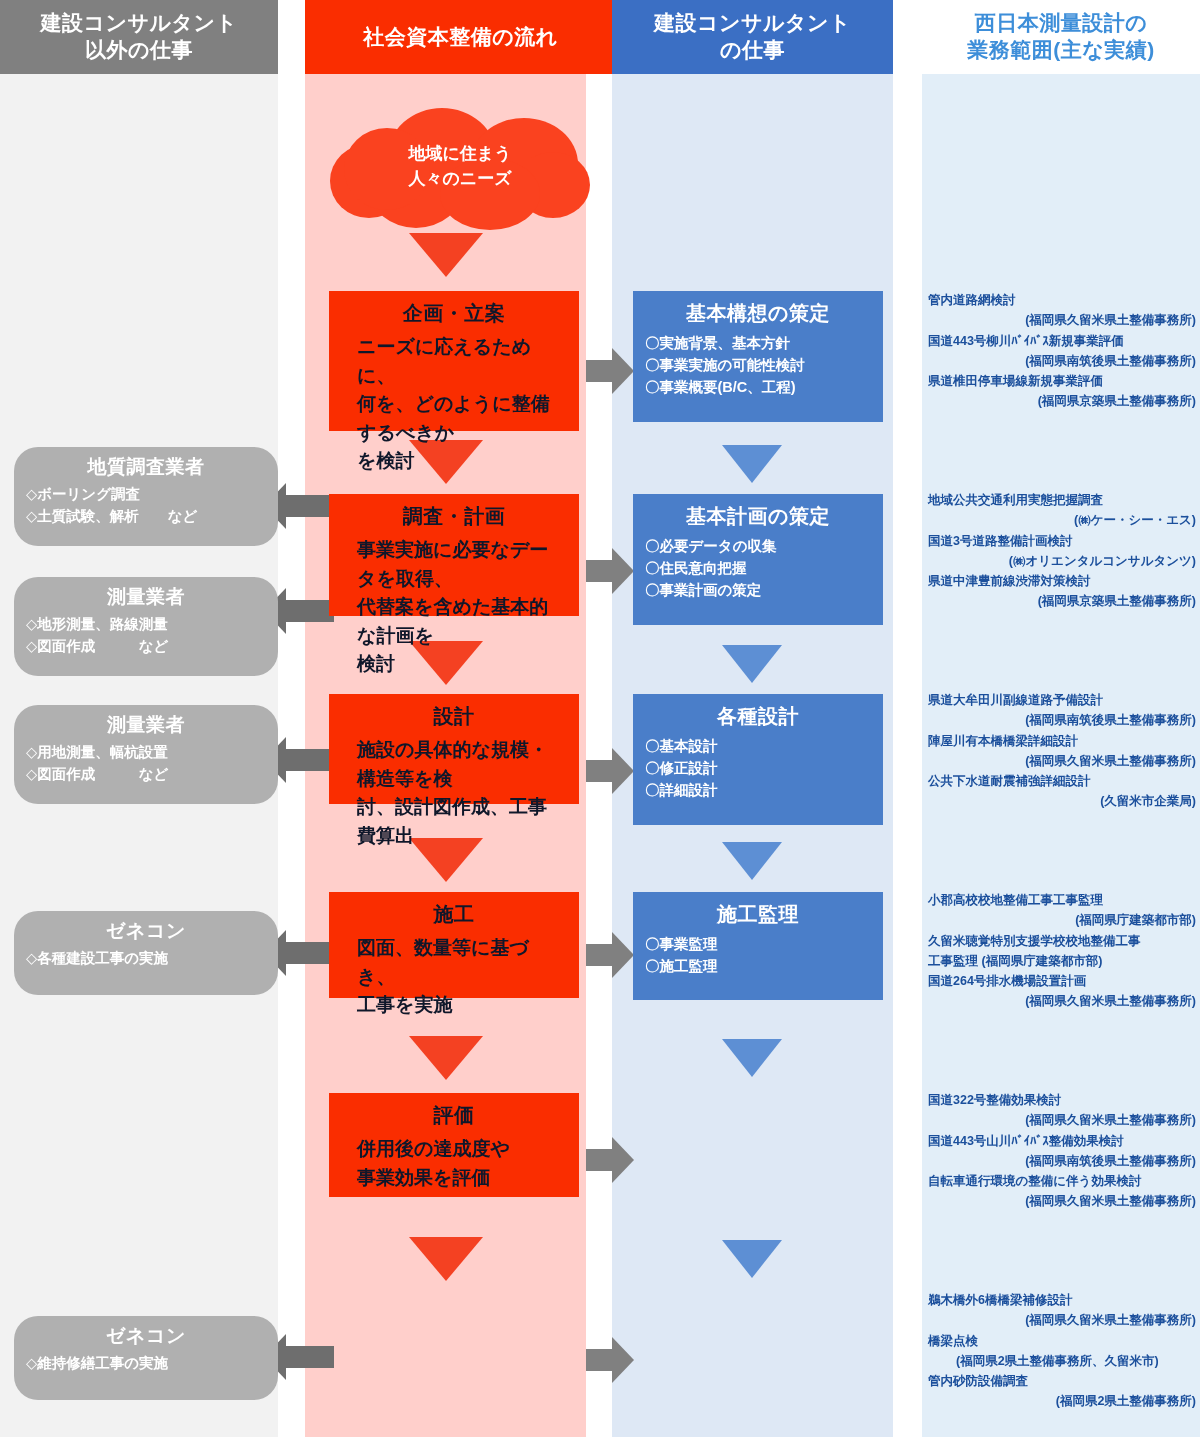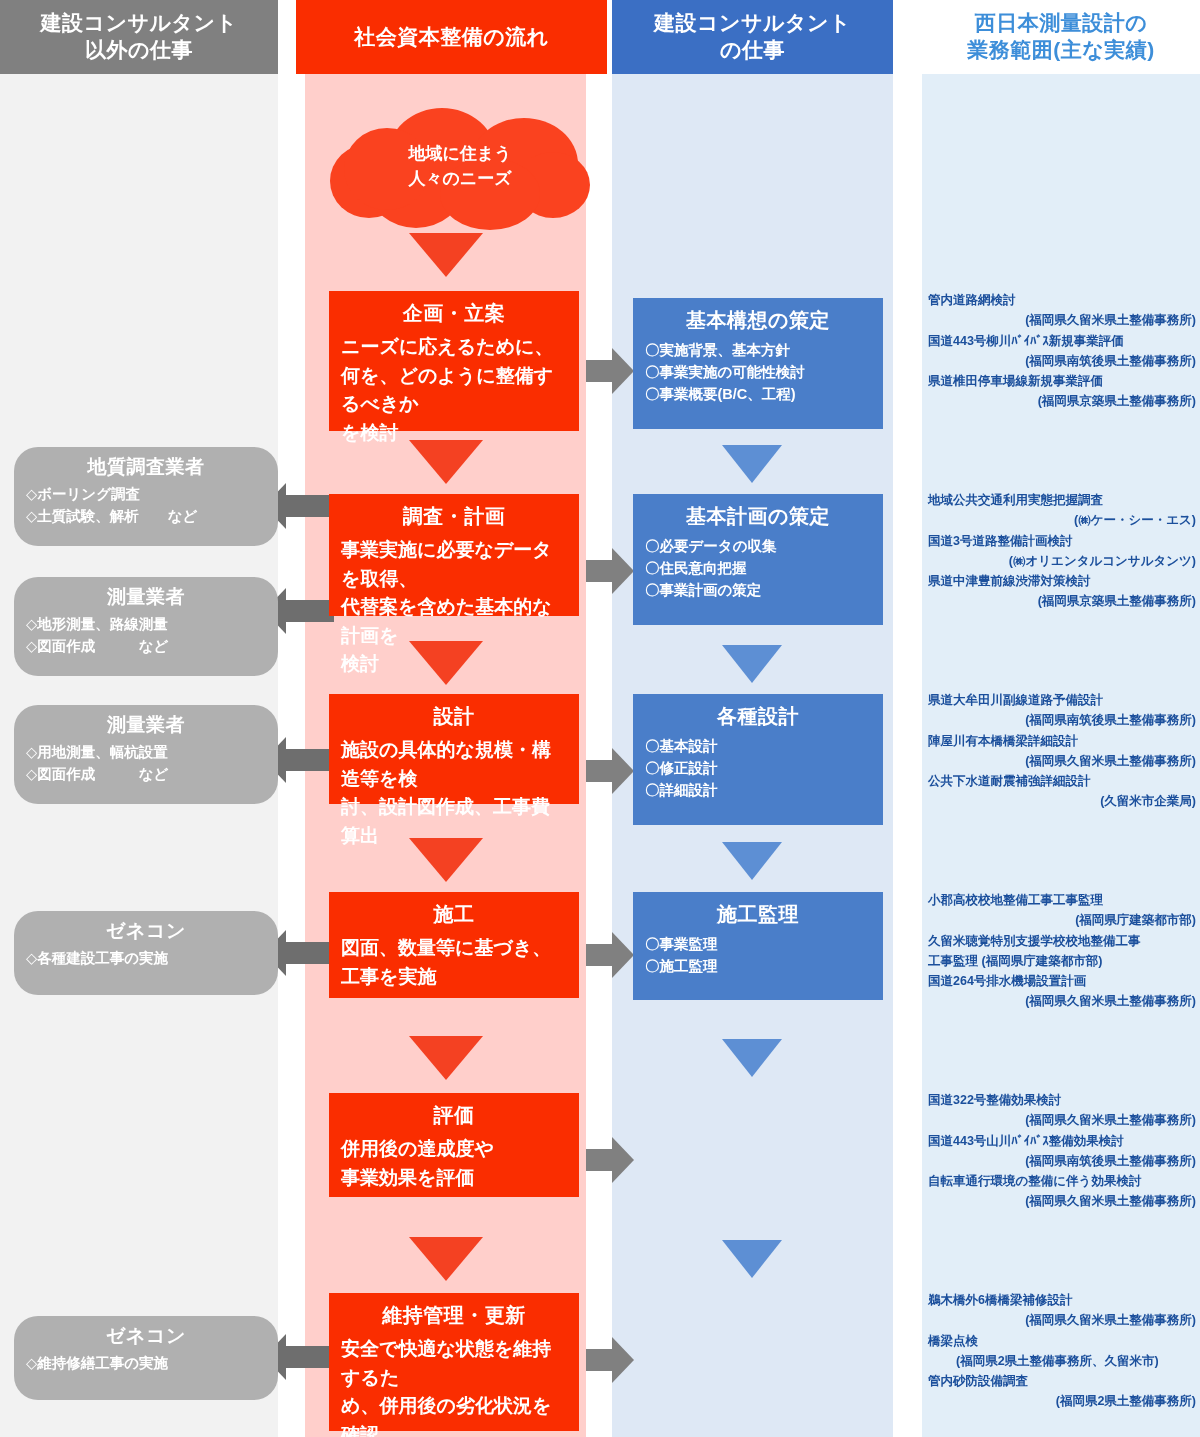--- a/index.html
+++ b/index.html
@@ -16,30 +16,30 @@
   .col-bg.c1{left:0;width:278px;background:#f2f2f2;}
   .col-bg.c2{left:305px;width:281px;background:#ffcfcb;}
   .col-bg.c3{left:612px;width:281px;background:#dee8f5;}
   .col-bg.c4{left:922px;width:278px;background:#e2eef8;}
 
   
   .col-head{position:absolute;top:0;height:74px;display:flex;align-items:center;
             justify-content:center;text-align:center;line-height:1.28;
             font-weight:bold;font-size:21px;letter-spacing:.5px;}
   .col-head.h1{left:0;width:278px;background:#808080;color:#ffffff;}
-  .col-head.h2{left:296px;width:311px;background:#fa2d00;color:#ffffff;}
+  .col-head.h2{left:305px;width:311px;background:#fa2d00;color:#ffffff;}
   .col-head.h3{left:612px;width:281px;background:#3b6fc4;color:#ffffff;}
   .col-head.h4{left:922px;width:278px;background:#ffffff;color:#3d8ed9;}
 
   
   .box{position:absolute;box-sizing:border-box;}
   .box .bt{font-weight:bold;text-align:center;line-height:1.25;}
   .box .bd{line-height:1.5;font-weight:bold;}
 
-  .red-box{background:#fa2d00;color:#ffffff;padding:10px 12px 12px;}
+  .red-box{background:#fa2d00;color:#0f172a;padding:10px 28px 12px;}
   .red-box .bt{font-size:20px;margin-bottom:7px;letter-spacing:.5px;}
   .red-box .bd{font-size:19px;}
 
   .blue-box{background:#4a7ec9;color:#fff;padding:10px 12px 12px;}
   .blue-box .bt{font-size:20px;margin-bottom:7px;letter-spacing:.5px;}
   .blue-box .bd{font-size:14.5px;}
 
   .gray-box{background:#b0b0b0;color:#fff;padding:8px 12px 10px;border-radius:24px;}
   .gray-box .bt{font-size:19px;margin-bottom:5px;letter-spacing:.5px;}
   .gray-box .bd{font-size:14.5px;}
@@ -184,26 +184,22 @@
     <div class="bd">施設の具体的な規模・構造等を検<br>討、設計図作成、工事費算出</div>
   </div>
   <div class="box red-box" style="left:329px;top:892px;width:250px;height:106px;">
     <div class="bt">施工</div>
     <div class="bd">図面、数量等に基づき、<br>工事を実施</div>
   </div>
   <div class="box red-box" style="left:329px;top:1093px;width:250px;height:104px;">
     <div class="bt">評価</div>
     <div class="bd">併用後の達成度や<br>事業効果を評価</div>
   </div>
-  <div class="box red-box" style="left:329px;top:1293px;width:250px;height:138px;">
-    <div class="bt">維持管理・更新</div>
-    <div class="bd">安全で快適な状態を維持するた<br>め、併用後の劣化状況を確認、<br>補修</div>
-  </div>
-
-  <div class="box blue-box" style="left:633px;top:298px;width:250px;height:131px;">
+
+  <div class="box blue-box" style="left:633px;top:291px;width:250px;height:131px;">
     <div class="bt">基本構想の策定</div>
     <div class="bd">
         <div>〇実施背景、基本方針</div>
         <div>〇事業実施の可能性検討</div>
         <div>〇事業概要(B/C、工程)</div>
       </div>
   </div>
   <div class="box blue-box" style="left:633px;top:494px;width:250px;height:131px;">
     <div class="bt">基本計画の策定</div>
     <div class="bd">

